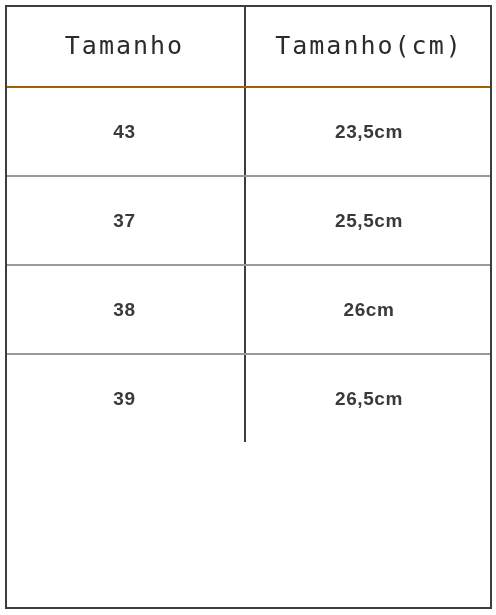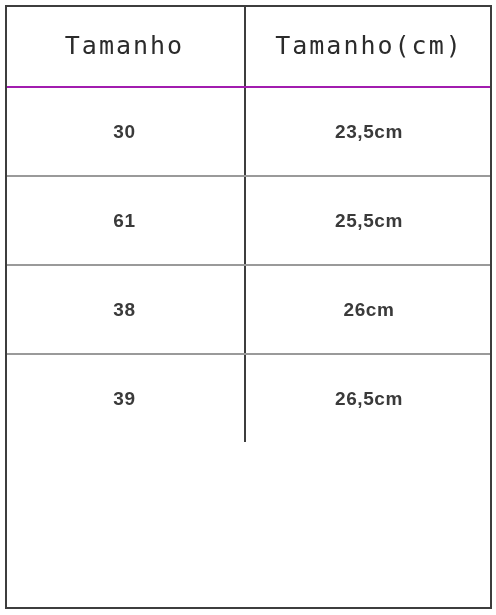--- a/index.html
+++ b/index.html
@@ -44,21 +44,21 @@
   }
 
   
   .size-table thead th {
     height: 81px;
     font-family: "DejaVu Sans Mono", "Liberation Mono", monospace;
     font-weight: 400;
     font-size: 25px;
     letter-spacing: 2.0px;
     color: #2b2b2b;
-    border-bottom: 2px solid #a21caf;
+    border-bottom: 2px solid #a16207;
   }
   .size-table thead th.cell-size {
     border-right: 2px solid #3d3d3d;
   }
 
   
   .size-table tbody td {
     height: 87px;
     font-family: "Liberation Sans", sans-serif;
     font-weight: bold;
@@ -97,25 +97,25 @@
       <col class="col-meas">
     </colgroup>
     <thead>
       <tr>
         <th class="cell-size">Tamanho</th>
         <th class="cell-meas">Tamanho(cm)</th>
       </tr>
     </thead>
     <tbody>
       <tr>
-        <td class="cell-size">30</td>
+        <td class="cell-size">43</td>
         <td class="cell-meas">23,5cm</td>
       </tr>
       <tr>
-        <td class="cell-size">61</td>
+        <td class="cell-size">37</td>
         <td class="cell-meas">25,5cm</td>
       </tr>
       <tr>
         <td class="cell-size">38</td>
         <td class="cell-meas">26cm</td>
       </tr>
       <tr>
         <td class="cell-size">39</td>
         <td class="cell-meas">26,5cm</td>
       </tr>

